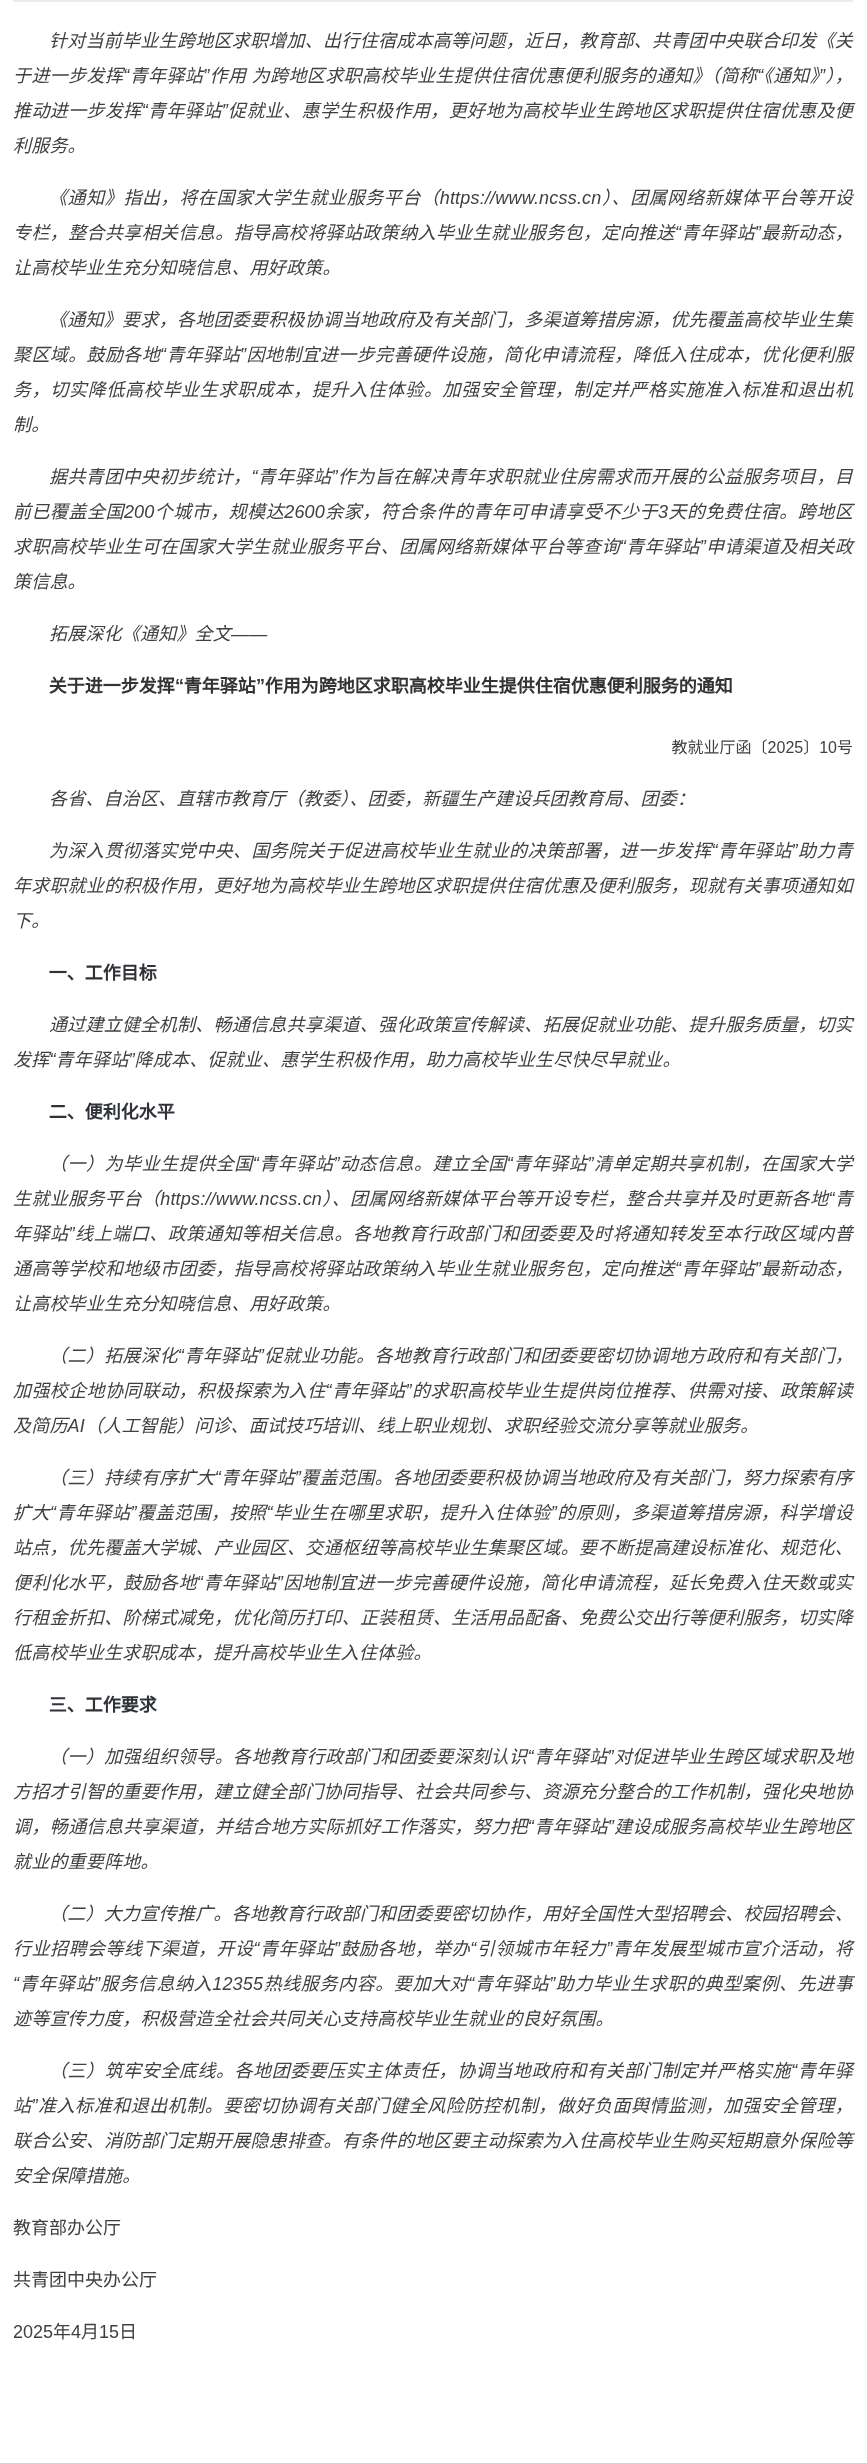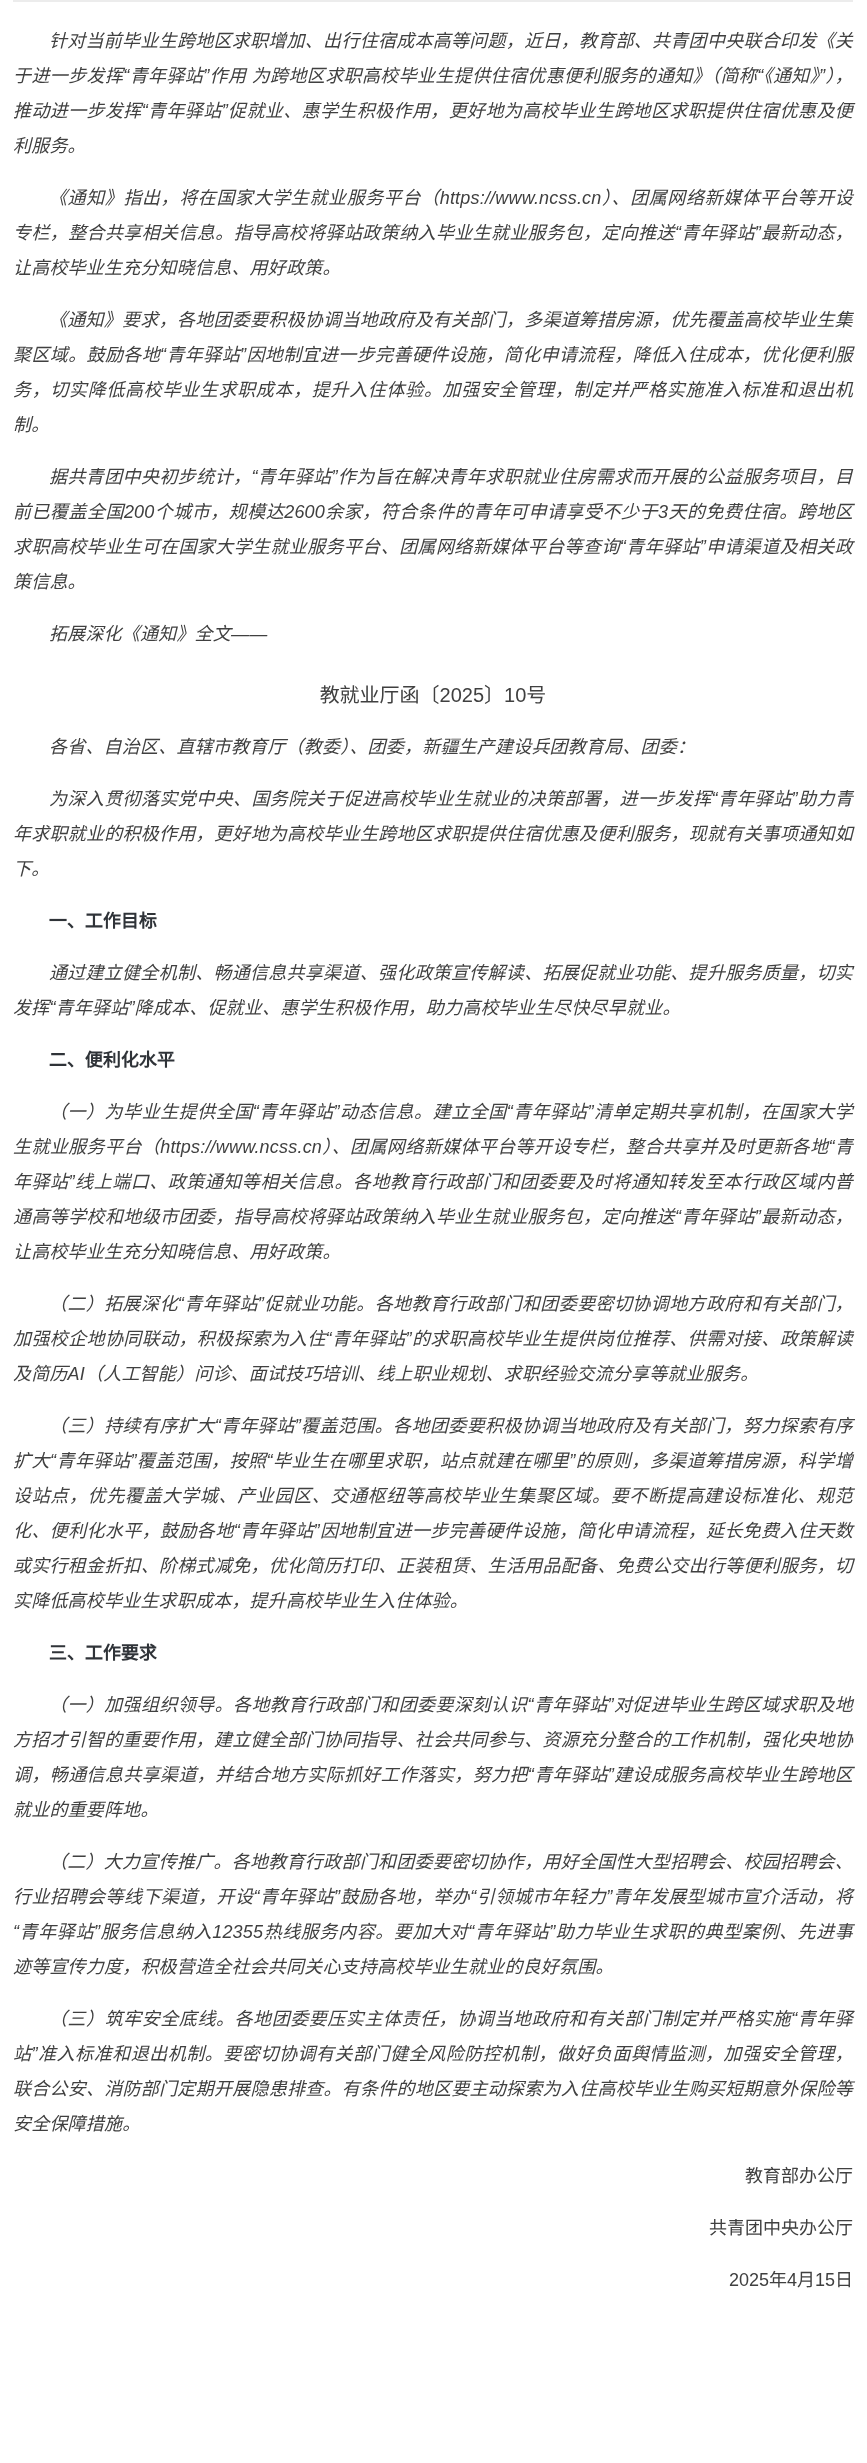--- a/index.html
+++ b/index.html
@@ -31,72 +31,73 @@
   }
   .doc-title {
     font-size: 18px;
     line-height: 35px;
     font-weight: bold;
     color: #333333;
     text-indent: 2em;
     margin: 12px 0 17px 0;
   }
   .doc-number {
-    font-size: 20px;
+    font-size: 16px;
     line-height: 35px;
-    text-align: center;
+    text-align: right;
     text-indent: 0;
     margin: 26px 0 17px 0;
     color: #404040;
   }
   .sec-heading {
     font-size: 18px;
     line-height: 35px;
     font-weight: bold;
     color: #2f3338;
     text-indent: 2em;
     margin: 0 0 17px 0;
   }
   .sig {
     font-size: 18px;
     line-height: 35px;
-    text-align: right;
+    text-align: left;
     text-indent: 0;
-    margin: 0 0 17px 0;
+    margin: 0 12px 17px 0;
     color: #404040;
   }
   .sig:last-child {
     margin-bottom: 0;
   }
 </style>
 </head>
 <body>
 
 <div class="page">
   <div class="content">
 
     <p class="para">针对当前毕业生跨地区求职增加、出行住宿成本高等问题，近日，教育部、共青团中央联合印发《关于进一步发挥“青年驿站”作用 为跨地区求职高校毕业生提供住宿优惠便利服务的通知》（简称“《通知》”），推动进一步发挥“青年驿站”促就业、惠学生积极作用，更好地为高校毕业生跨地区求职提供住宿优惠及便利服务。</p>
     <p class="para">《通知》指出，将在国家大学生就业服务平台（https://www.ncss.cn）、团属网络新媒体平台等开设专栏，整合共享相关信息。指导高校将驿站政策纳入毕业生就业服务包，定向推送“青年驿站”最新动态，让高校毕业生充分知晓信息、用好政策。</p>
     <p class="para">《通知》要求，各地团委要积极协调当地政府及有关部门，多渠道筹措房源，优先覆盖高校毕业生集聚区域。鼓励各地“青年驿站”因地制宜进一步完善硬件设施，简化申请流程，降低入住成本，优化便利服务，切实降低高校毕业生求职成本，提升入住体验。加强安全管理，制定并严格实施准入标准和退出机制。</p>
     <p class="para">据共青团中央初步统计，“青年驿站”作为旨在解决青年求职就业住房需求而开展的公益服务项目，目前已覆盖全国200个城市，规模达2600余家，符合条件的青年可申请享受不少于3天的免费住宿。跨地区求职高校毕业生可在国家大学生就业服务平台、团属网络新媒体平台等查询“青年驿站”申请渠道及相关政策信息。</p>
 
     <p class="para">拓展深化《通知》全文——</p>
 
+    <p class="doc-title">关于进一步发挥“青年驿站”作用为跨地区求职高校毕业生提供住宿优惠便利服务的通知</p>
     <p class="doc-number">教就业厅函〔2025〕10号</p>
 
     <p class="para">各省、自治区、直辖市教育厅（教委）、团委，新疆生产建设兵团教育局、团委：</p>
     <p class="para">为深入贯彻落实党中央、国务院关于促进高校毕业生就业的决策部署，进一步发挥“青年驿站”助力青年求职就业的积极作用，更好地为高校毕业生跨地区求职提供住宿优惠及便利服务，现就有关事项通知如下。</p>
 
     <h3 class="sec-heading">一、工作目标</h3>
     <p class="para">通过建立健全机制、畅通信息共享渠道、强化政策宣传解读、拓展促就业功能、提升服务质量，切实发挥“青年驿站”降成本、促就业、惠学生积极作用，助力高校毕业生尽快尽早就业。</p>
 
     <h3 class="sec-heading">二、便利化水平</h3>
     <p class="para">（一）为毕业生提供全国“青年驿站”动态信息。建立全国“青年驿站”清单定期共享机制，在国家大学生就业服务平台（https://www.ncss.cn）、团属网络新媒体平台等开设专栏，整合共享并及时更新各地“青年驿站”线上端口、政策通知等相关信息。各地教育行政部门和团委要及时将通知转发至本行政区域内普通高等学校和地级市团委，指导高校将驿站政策纳入毕业生就业服务包，定向推送“青年驿站”最新动态，让高校毕业生充分知晓信息、用好政策。</p>
     <p class="para">（二）拓展深化“青年驿站”促就业功能。各地教育行政部门和团委要密切协调地方政府和有关部门，加强校企地协同联动，积极探索为入住“青年驿站”的求职高校毕业生提供岗位推荐、供需对接、政策解读及简历AI（人工智能）问诊、面试技巧培训、线上职业规划、求职经验交流分享等就业服务。</p>
-    <p class="para">（三）持续有序扩大“青年驿站”覆盖范围。各地团委要积极协调当地政府及有关部门，努力探索有序扩大“青年驿站”覆盖范围，按照“毕业生在哪里求职，站点就建在哪里”的原则，多渠道筹措房源，科学增设站点，优先覆盖大学城、产业园区、交通枢纽等高校毕业生集聚区域。要不断提高建设标准化、规范化、便利化水平，鼓励各地“青年驿站”因地制宜进一步完善硬件设施，简化申请流程，延长免费入住天数或实行租金折扣、阶梯式减免，优化简历打印、正装租赁、生活用品配备、免费公交出行等便利服务，切实降低高校毕业生求职成本，提升高校毕业生入住体验。</p>
+    <p class="para">（三）持续有序扩大“青年驿站”覆盖范围。各地团委要积极协调当地政府及有关部门，努力探索有序扩大“青年驿站”覆盖范围，按照“毕业生在哪里求职，提升入住体验”的原则，多渠道筹措房源，科学增设站点，优先覆盖大学城、产业园区、交通枢纽等高校毕业生集聚区域。要不断提高建设标准化、规范化、便利化水平，鼓励各地“青年驿站”因地制宜进一步完善硬件设施，简化申请流程，延长免费入住天数或实行租金折扣、阶梯式减免，优化简历打印、正装租赁、生活用品配备、免费公交出行等便利服务，切实降低高校毕业生求职成本，提升高校毕业生入住体验。</p>
 
     <h3 class="sec-heading">三、工作要求</h3>
     <p class="para">（一）加强组织领导。各地教育行政部门和团委要深刻认识“青年驿站”对促进毕业生跨区域求职及地方招才引智的重要作用，建立健全部门协同指导、社会共同参与、资源充分整合的工作机制，强化央地协调，畅通信息共享渠道，并结合地方实际抓好工作落实，努力把“青年驿站”建设成服务高校毕业生跨地区就业的重要阵地。</p>
     <p class="para">（二）大力宣传推广。各地教育行政部门和团委要密切协作，用好全国性大型招聘会、校园招聘会、行业招聘会等线下渠道，开设“青年驿站”鼓励各地，举办“引领城市年轻力”青年发展型城市宣介活动，将“青年驿站”服务信息纳入12355热线服务内容。要加大对“青年驿站”助力毕业生求职的典型案例、先进事迹等宣传力度，积极营造全社会共同关心支持高校毕业生就业的良好氛围。</p>
     <p class="para">（三）筑牢安全底线。各地团委要压实主体责任，协调当地政府和有关部门制定并严格实施“青年驿站”准入标准和退出机制。要密切协调有关部门健全风险防控机制，做好负面舆情监测，加强安全管理，联合公安、消防部门定期开展隐患排查。有条件的地区要主动探索为入住高校毕业生购买短期意外保险等安全保障措施。</p>
 
     <p class="sig">教育部办公厅</p>
     <p class="sig">共青团中央办公厅</p>
     <p class="sig">2025年4月15日</p>
 

